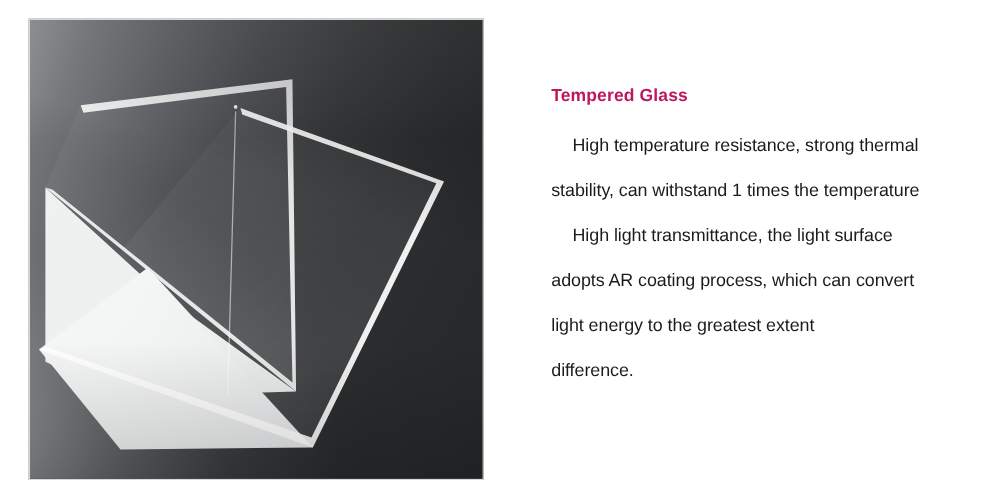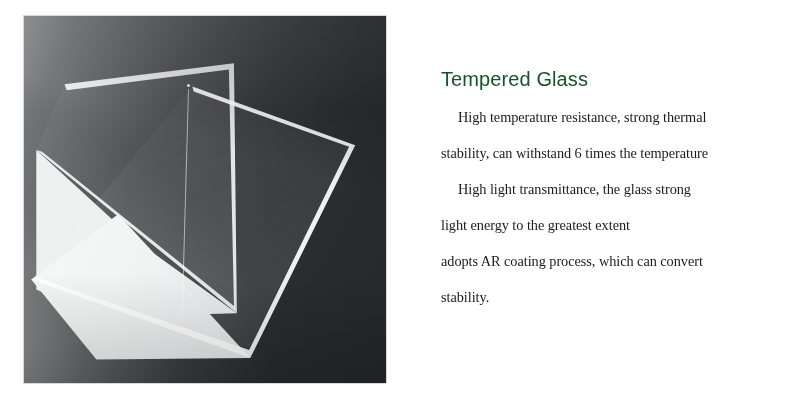--- a/index.html
+++ b/index.html
@@ -157,32 +157,31 @@
     position: absolute;
     left: 441px;
     top: 0;
     width: 345px;
     height: 400px;
   }
   #product-title {
     position: absolute;
     left: 0;
     top: 68px;
-    font-size: 20px;
-    font-weight: normal;
-    color: #14532d;
+    font-size: 14px;
+    font-weight: bold;
+    color: #be185d;
     letter-spacing: 0.1px;
     white-space: nowrap;
   }
   #description-body {
     position: absolute;
     left: 0;
     top: 99px;
     width: 345px;
-    font-family: Liberation Serif, serif;
   }
   .desc-line {
     font-size: 14.3px;
     color: #1b1b1b;
     line-height: 36px;
     height: 36px;
     white-space: nowrap;
     letter-spacing: -0.05px;
   }
   .desc-line.indented {
@@ -208,21 +207,21 @@
     <div class="sheet-front-seam"></div>
     <div class="sheet-front-nick"></div>
 
     <div class="backdrop-vignette"></div>
   </div>
 
   <div id="text-panel">
     <div id="product-title">Tempered Glass</div>
     <div id="description-body">
         <div class="desc-line indented">High temperature resistance, strong thermal</div>
-        <div class="desc-line">stability, can withstand 6 times the temperature</div>
-        <div class="desc-line indented">High light transmittance, the glass strong</div>
+        <div class="desc-line">stability, can withstand 1 times the temperature</div>
+        <div class="desc-line indented">High light transmittance, the light surface</div>
+        <div class="desc-line">adopts AR coating process, which can convert</div>
         <div class="desc-line">light energy to the greatest extent</div>
-        <div class="desc-line">adopts AR coating process, which can convert</div>
-        <div class="desc-line">stability.</div>
+        <div class="desc-line">difference.</div>
       </div>
   </div>
 
 </div>
 
 </body></html>

